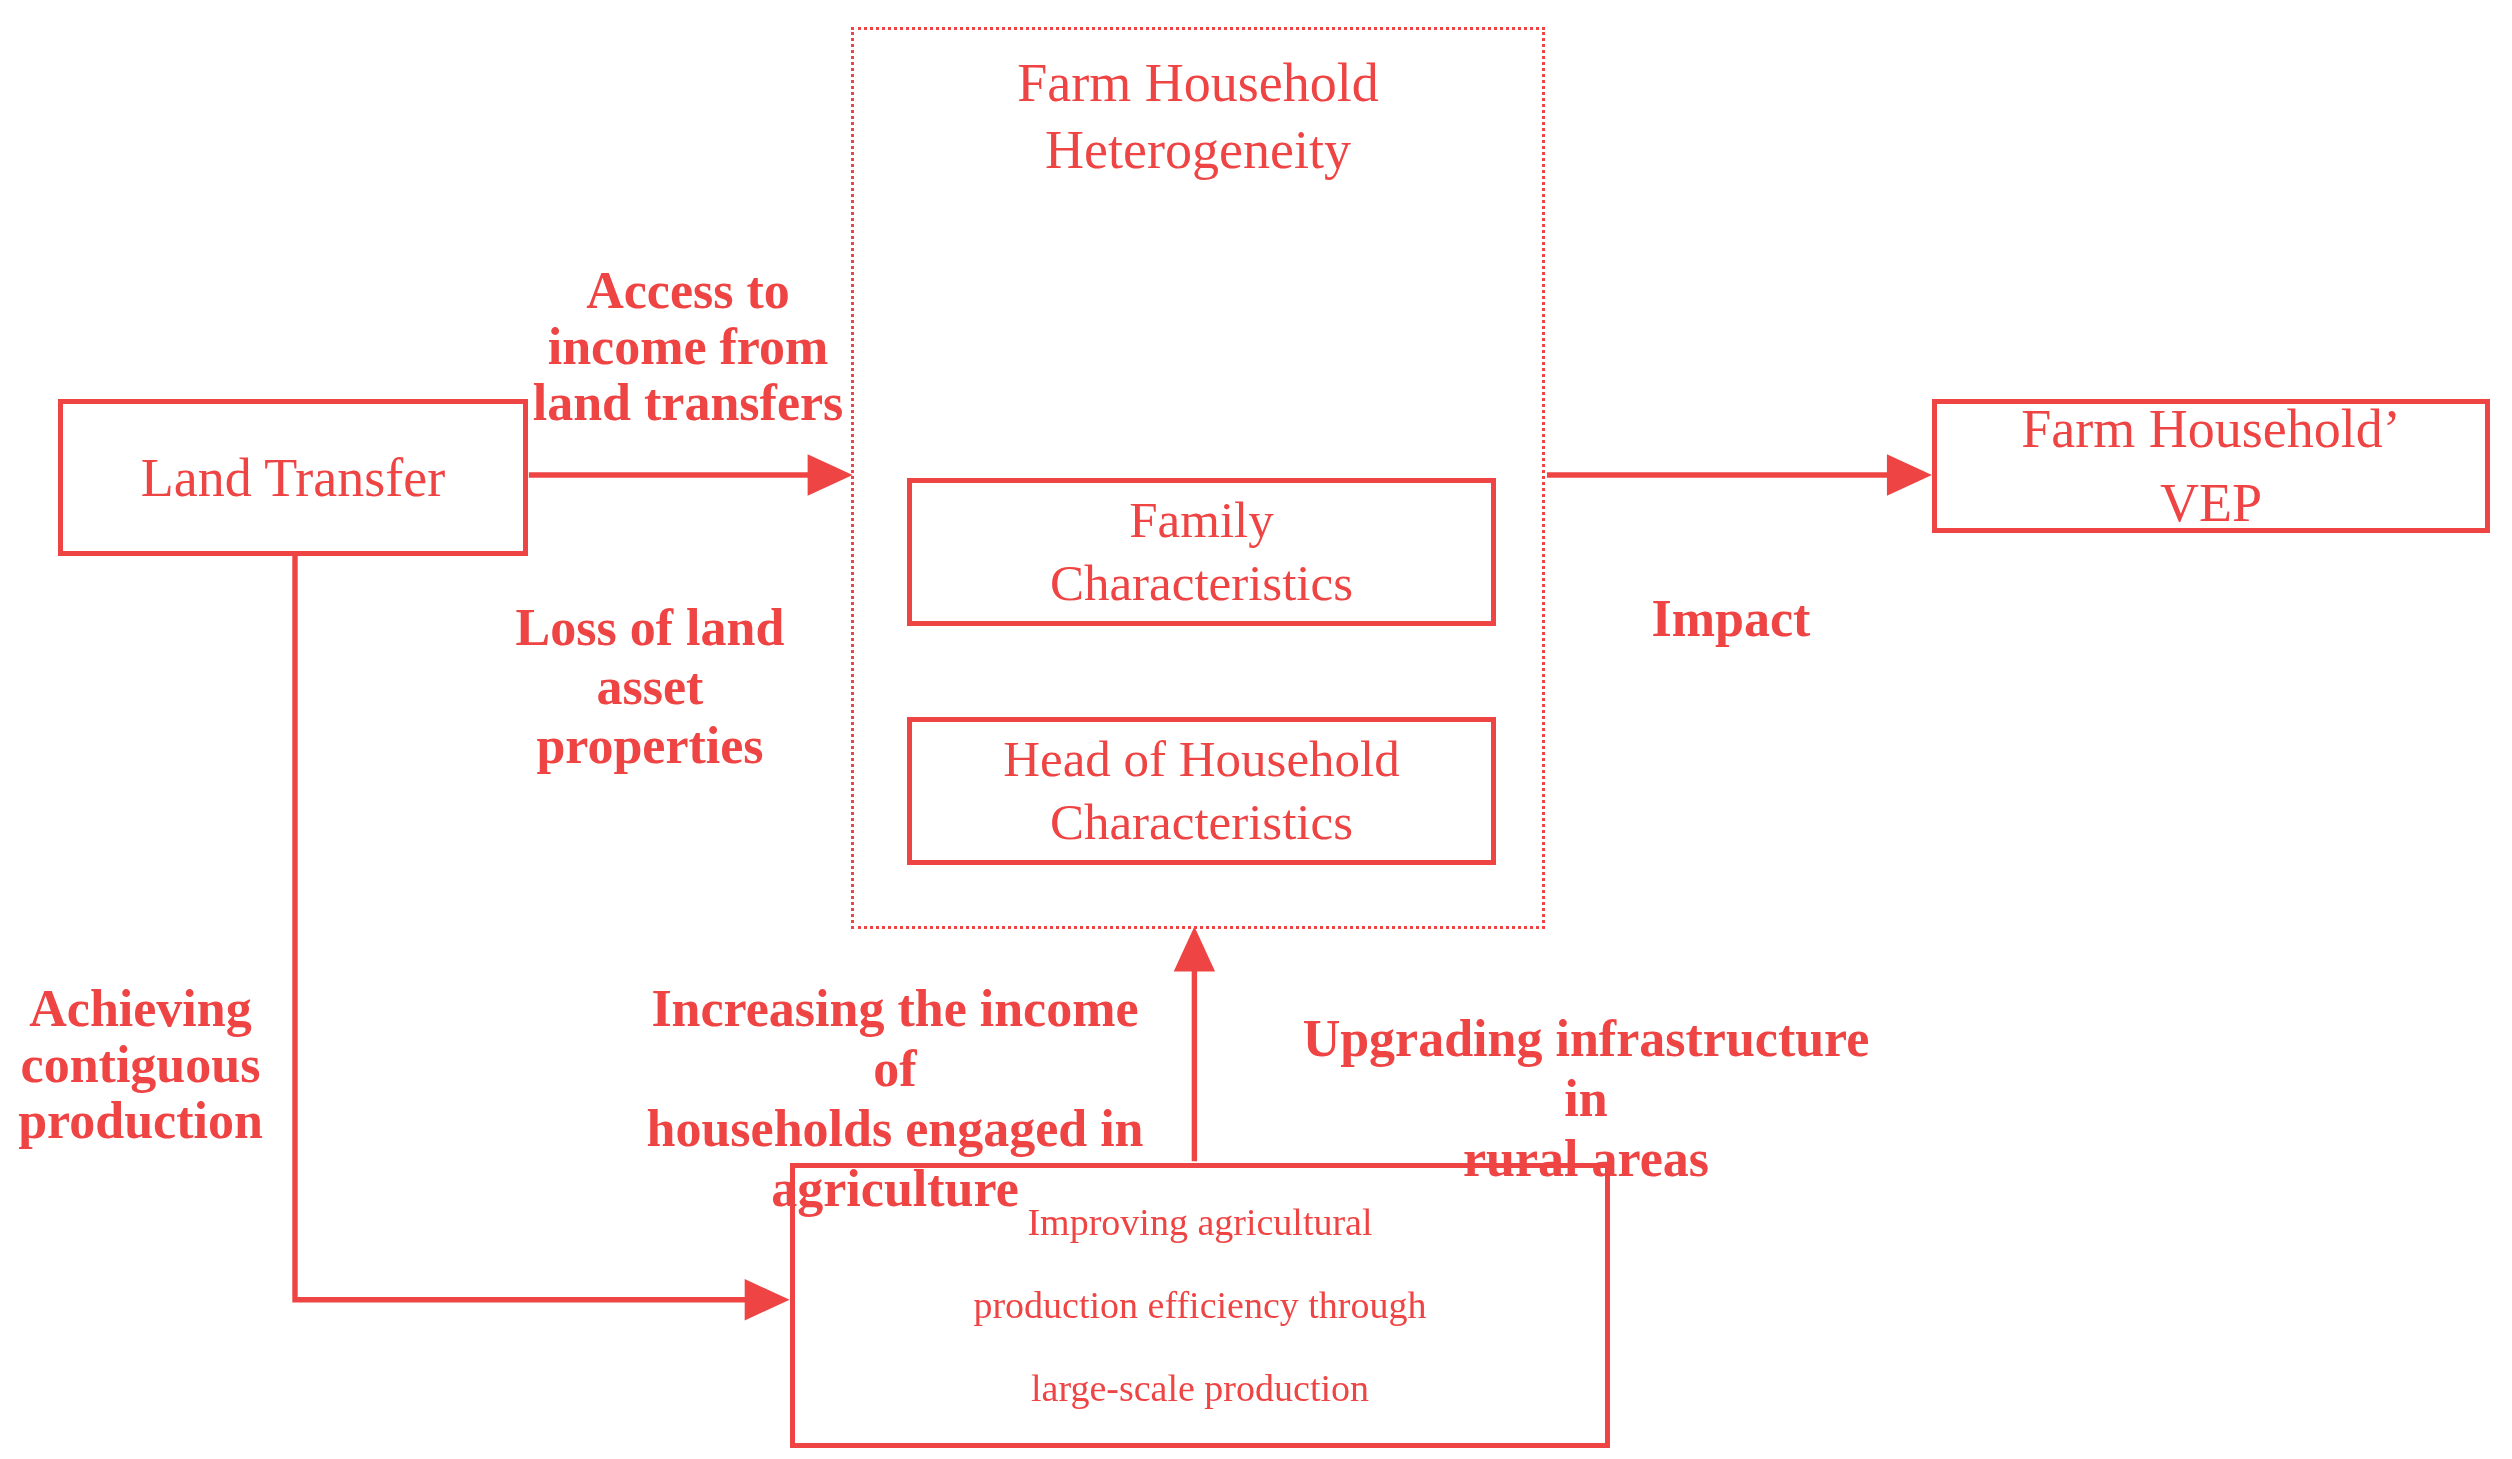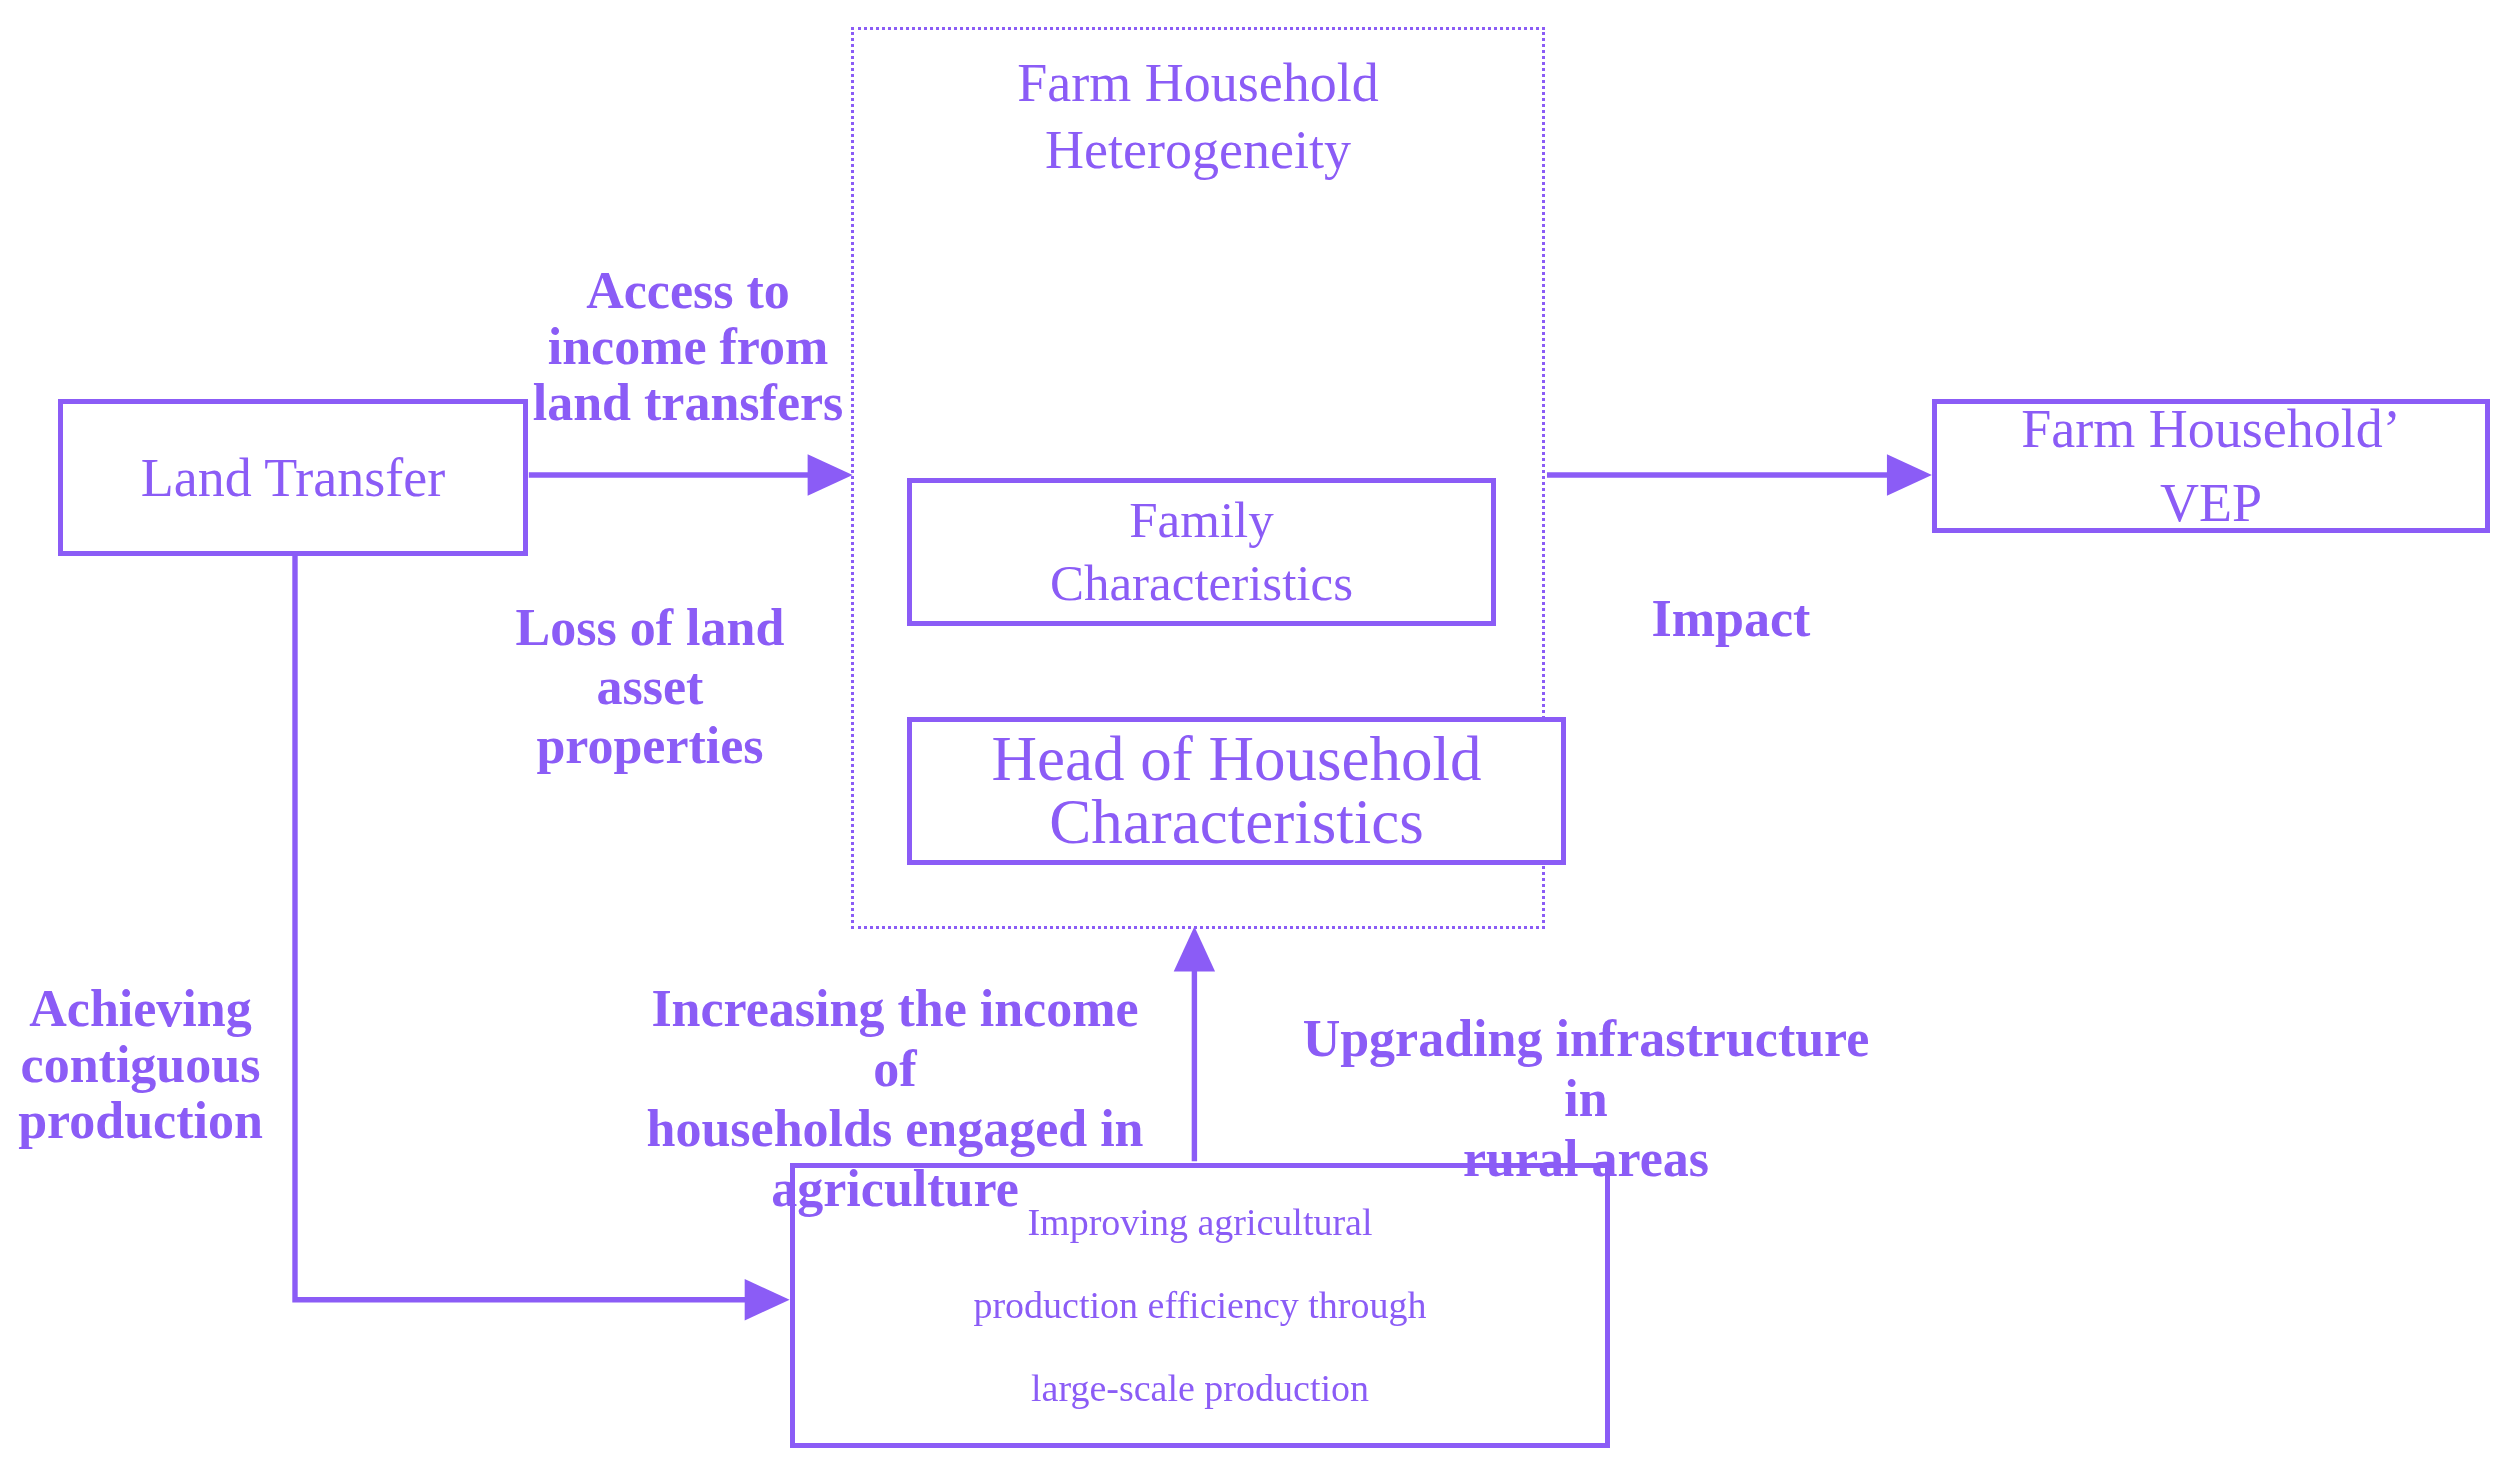--- a/index.html
+++ b/index.html
@@ -55,35 +55,35 @@
     position: absolute;
     left: 919px; top: 50px; width: 558px;
     font-size: 54px; line-height: 67px;
     text-align: center;
     white-space: pre-line;
   }
 
   #land-box       { left: 58px;   top: 399px;  width: 470px; height: 157px; font-size: 54px; }
   #rv-box         { left: 907px; top: 268px;  width: 589px; height: 154px; font-size: 54px; }
   #family-box     { left: 907px; top: 478px;  width: 589px; height: 148px; font-size: 51px; line-height: 63px; }
-  #head-box       { left: 907px; top: 717px;  width: 659px; height: 148px; font-size: 63px; line-height: 63px; }
+  #head-box       { left: 907px; top: 717px;  width: 589px; height: 148px; font-size: 51px; line-height: 63px; }
   #vep-box        { left: 1932px; top: 399px;  width: 558px; height: 134px; font-size: 54px; line-height: 74px; }
   #improving-box  { left: 790px;  top: 1163px; width: 820px; height: 285px; font-size: 38px; line-height: 83px; }
 
   #lbl-access     { left: 508px;  top: 263px;  width: 360px; line-height: 56px; }
   #lbl-loss       { left: 470px;  top: 598px;  width: 360px; line-height: 59px; }
   #lbl-impact     { left: 1596px; top: 591px;  width: 270px; line-height: 56px; }
   #lbl-achieving  { left: 0px;    top: 981px; width: 281px; line-height: 56px; }
   #lbl-increasing { left: 625px;  top: 979px; width: 540px; line-height: 60px; }
   #lbl-upgrading  { left: 1298px; top: 1009px; width: 576px; line-height: 60px; }
 </style>
 </head>
 <body>
 
-<div id="figure" style="background: rgb(255, 255, 255); color: #8b5cf6;">
+<div id="figure" style="background: rgb(255, 255, 255); color: #ef4444;">
 
   <svg id="arrow-layer" viewBox="0 0 2793 1623" xmlns="http://www.w3.org/2000/svg">
 
     <g>
       <line x1="588" y1="528" x2="902" y2="528" stroke="currentColor" stroke-width="6"></line>
       <polygon points="948,528 898,505 898,551" fill="currentColor"></polygon>
     </g>
 
     <g>
       <line x1="1720" y1="528" x2="2102" y2="528" stroke="currentColor" stroke-width="6"></line>

